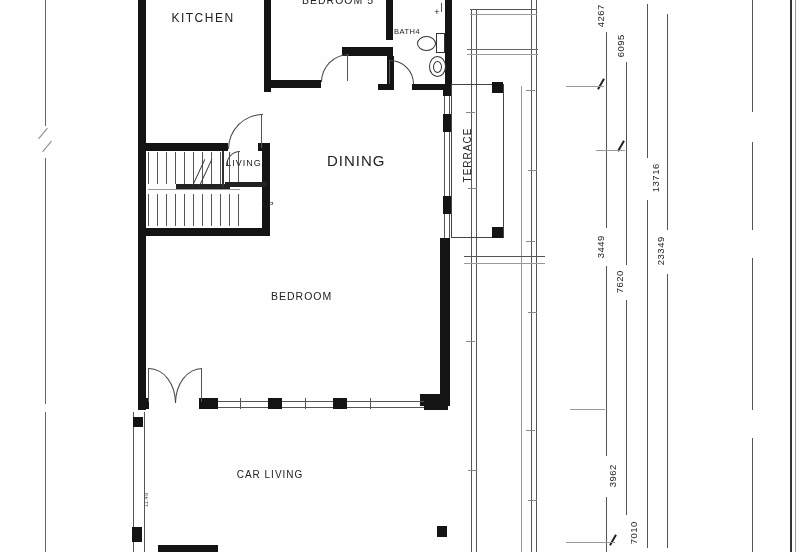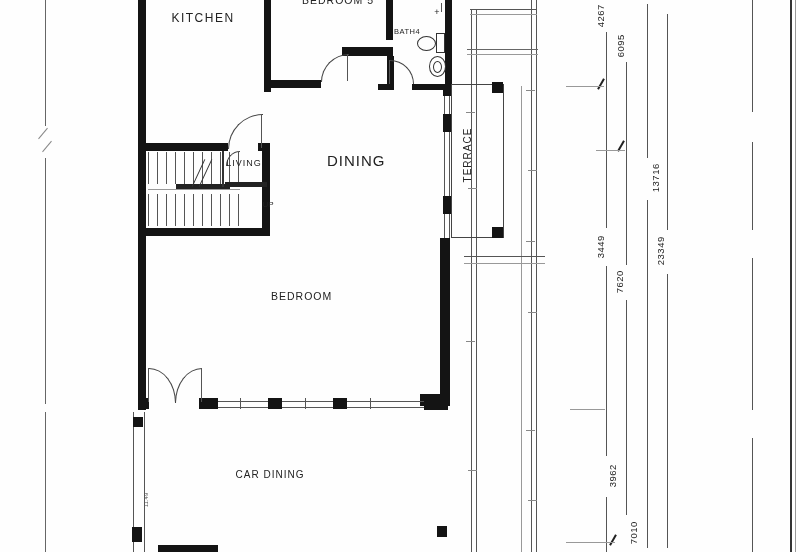--- a/index.html
+++ b/index.html
@@ -153,21 +153,21 @@
   <div class="a ln2" style="left:566px;top:542px;width:49px;height:1px;"></div>
 
   <div class="a lbl" style="left:168px;top:12px;width:70px;font-size:12px;letter-spacing:1.5px;">KITCHEN</div>
   <div class="a lbl" style="left:290px;top:-5px;width:96px;font-size:10.5px;letter-spacing:1px;">BEDROOM 5</div>
   <div class="a lbl" style="left:389px;top:28px;width:36px;font-size:7.5px;letter-spacing:0.5px;">BATH4</div>
   <div class="a lbl" style="left:224px;top:159px;width:40px;font-size:9px;letter-spacing:1px;">LIVING</div>
   <div class="a lbl" style="left:258px;top:201px;width:20px;font-size:8px;">UP</div>
   <div class="a lbl" style="left:327px;top:153px;width:52px;font-size:15px;letter-spacing:1px;">DINING</div>
   <div class="a lbl rot" style="left:438px;top:150px;width:60px;font-size:10px;letter-spacing:1px;">TERRACE</div>
   <div class="a lbl" style="left:271px;top:291px;width:52px;font-size:10.5px;letter-spacing:1px;">BEDROOM</div>
-  <div class="a lbl" style="left:233px;top:470px;width:74px;font-size:10px;letter-spacing:1px;">CAR DINING</div>
+  <div class="a lbl" style="left:233px;top:470px;width:74px;font-size:10px;letter-spacing:1px;">CAR LIVING</div>
   <div class="a lbl rot" style="left:133px;top:497px;width:26px;font-size:6px;color:#555;">11.49</div>
 
   <div class="a lbl rot" style="left:583px;top:11px;width:36px;font-size:9.5px;letter-spacing:0.5px;">4267</div>
   <div class="a lbl rot" style="left:603px;top:41px;width:36px;font-size:9.5px;letter-spacing:0.5px;">6095</div>
   <div class="a lbl rot" style="left:634px;top:173px;width:44px;font-size:9.5px;letter-spacing:0.5px;">13716</div>
   <div class="a lbl rot" style="left:639px;top:246px;width:44px;font-size:9.5px;letter-spacing:0.5px;">23349</div>
   <div class="a lbl rot" style="left:583px;top:242px;width:36px;font-size:9.5px;letter-spacing:0.5px;">3449</div>
   <div class="a lbl rot" style="left:602px;top:277px;width:36px;font-size:9.5px;letter-spacing:0.5px;">7620</div>
   <div class="a lbl rot" style="left:595px;top:471px;width:36px;font-size:9.5px;letter-spacing:0.5px;">3962</div>
   <div class="a lbl rot" style="left:616px;top:528px;width:36px;font-size:9.5px;letter-spacing:0.5px;">7010</div>

